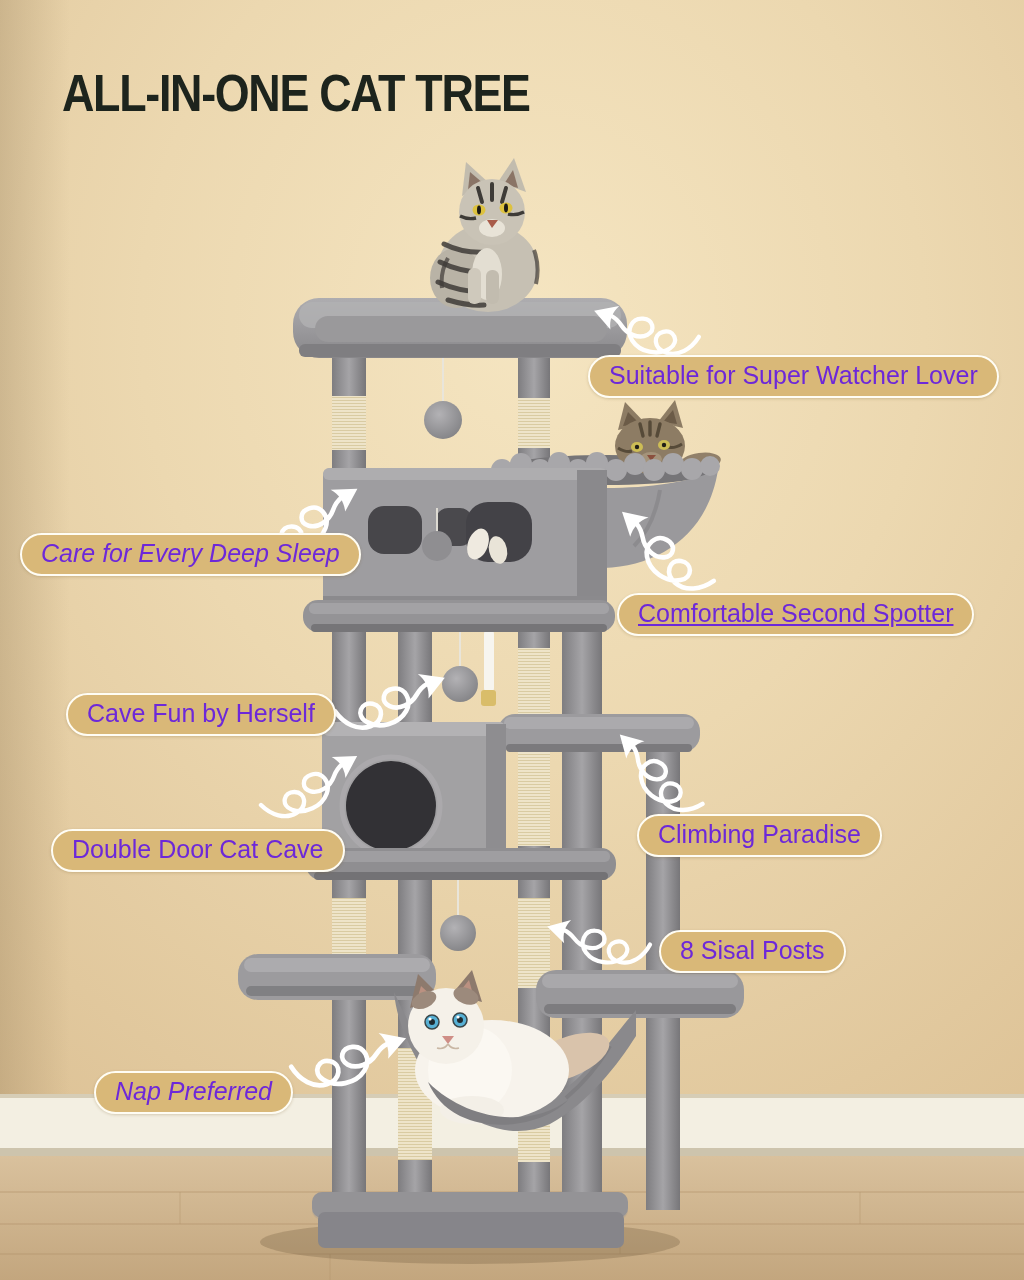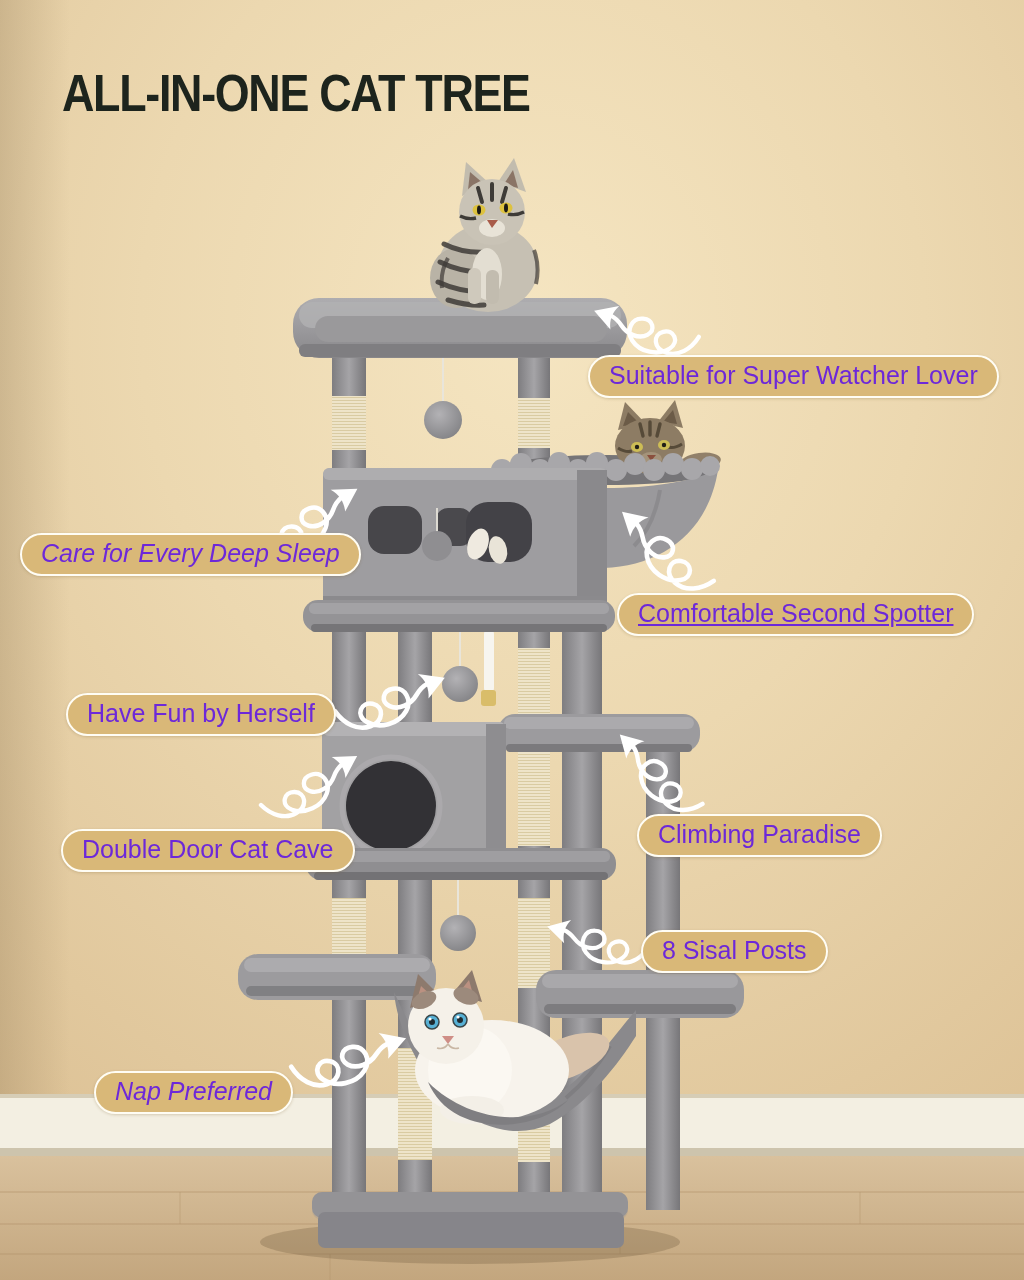--- a/index.html
+++ b/index.html
@@ -268,19 +268,19 @@
       <use href="#coil" xlink:href="#coil" transform="translate(548,912) rotate(8) scale(0.6)"></use>
       <use href="#coil" xlink:href="#coil" transform="translate(404,1022) scale(-0.68,0.68) rotate(12)"></use>
     </g>
   </svg>
 
   <h1 class="title">ALL-IN-ONE CAT TREE</h1>
 
   <div class="pill" style="left:588px;top:355px;">Suitable for Super Watcher Lover</div>
   <div class="pill" style="left:20px;top:533px;font-style:italic;">Care for Every Deep Sleep</div>
   <div class="pill" style="left:617px;top:593px;text-decoration:underline;">Comfortable Second Spotter</div>
-  <div class="pill" style="left:66px;top:693px;">Have Fun by Herself</div>
+  <div class="pill" style="left:66px;top:693px;">Cave Fun by Herself</div>
   <div class="pill" style="left:637px;top:814px;">Climbing Paradise</div>
-  <div class="pill" style="left:61px;top:829px;">Double Door Cat Cave</div>
-  <div class="pill" style="left:641px;top:930px;">8 Sisal Posts</div>
+  <div class="pill" style="left:51px;top:829px;">Double Door Cat Cave</div>
+  <div class="pill" style="left:659px;top:930px;">8 Sisal Posts</div>
   <div class="pill" style="left:94px;top:1071px;font-style:italic;">Nap Preferred</div>
 
 </div>
 
 </body></html>

